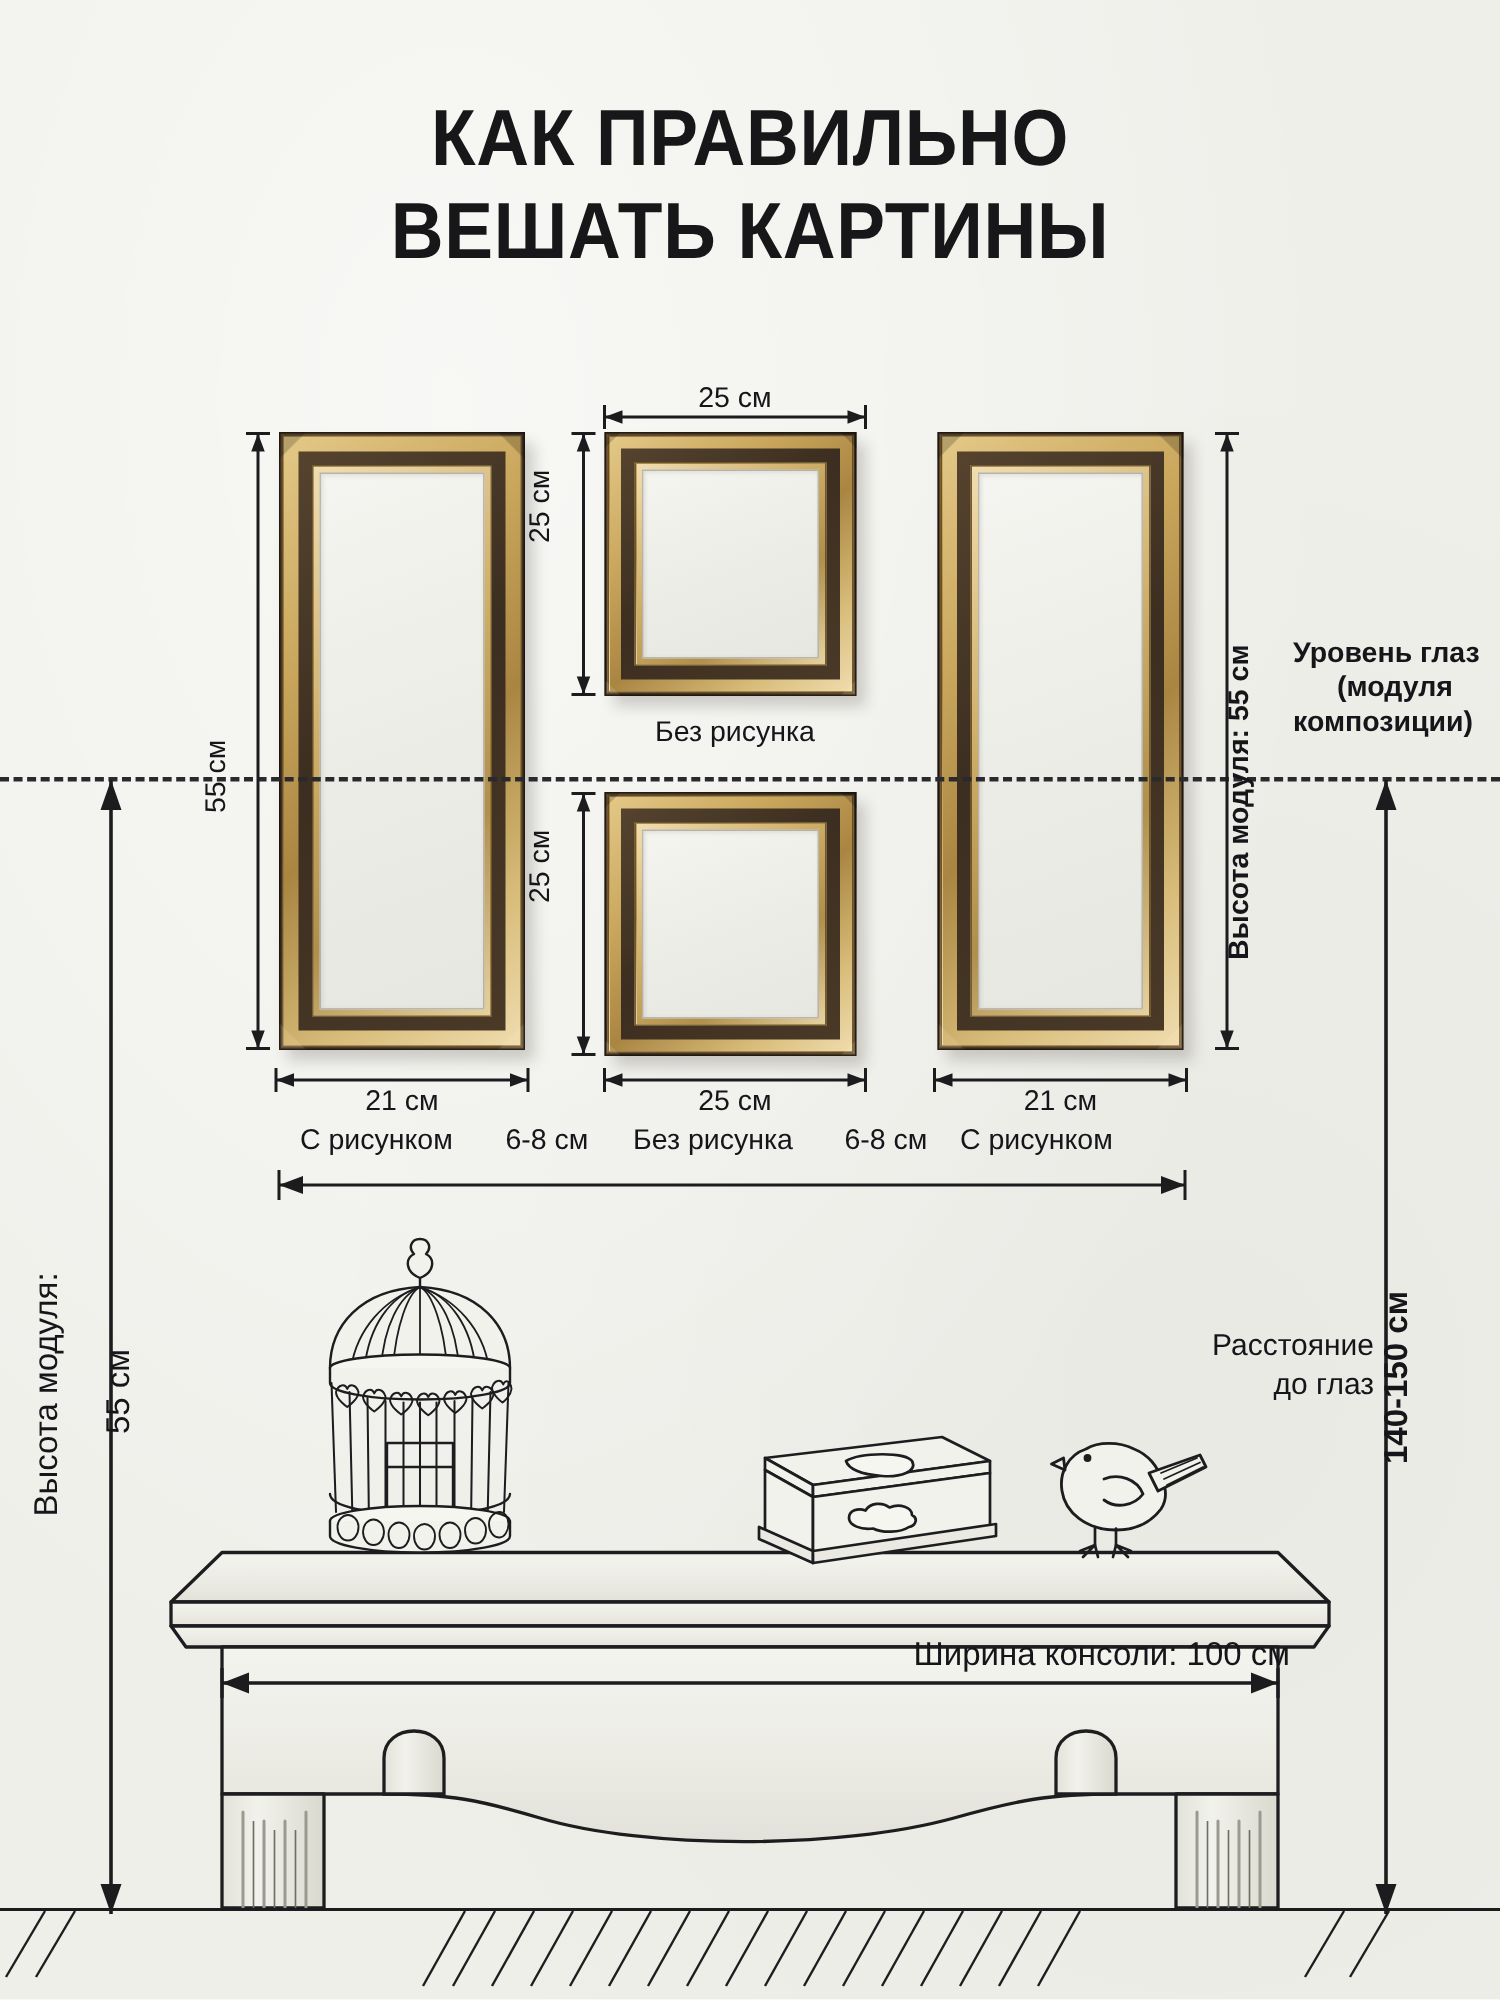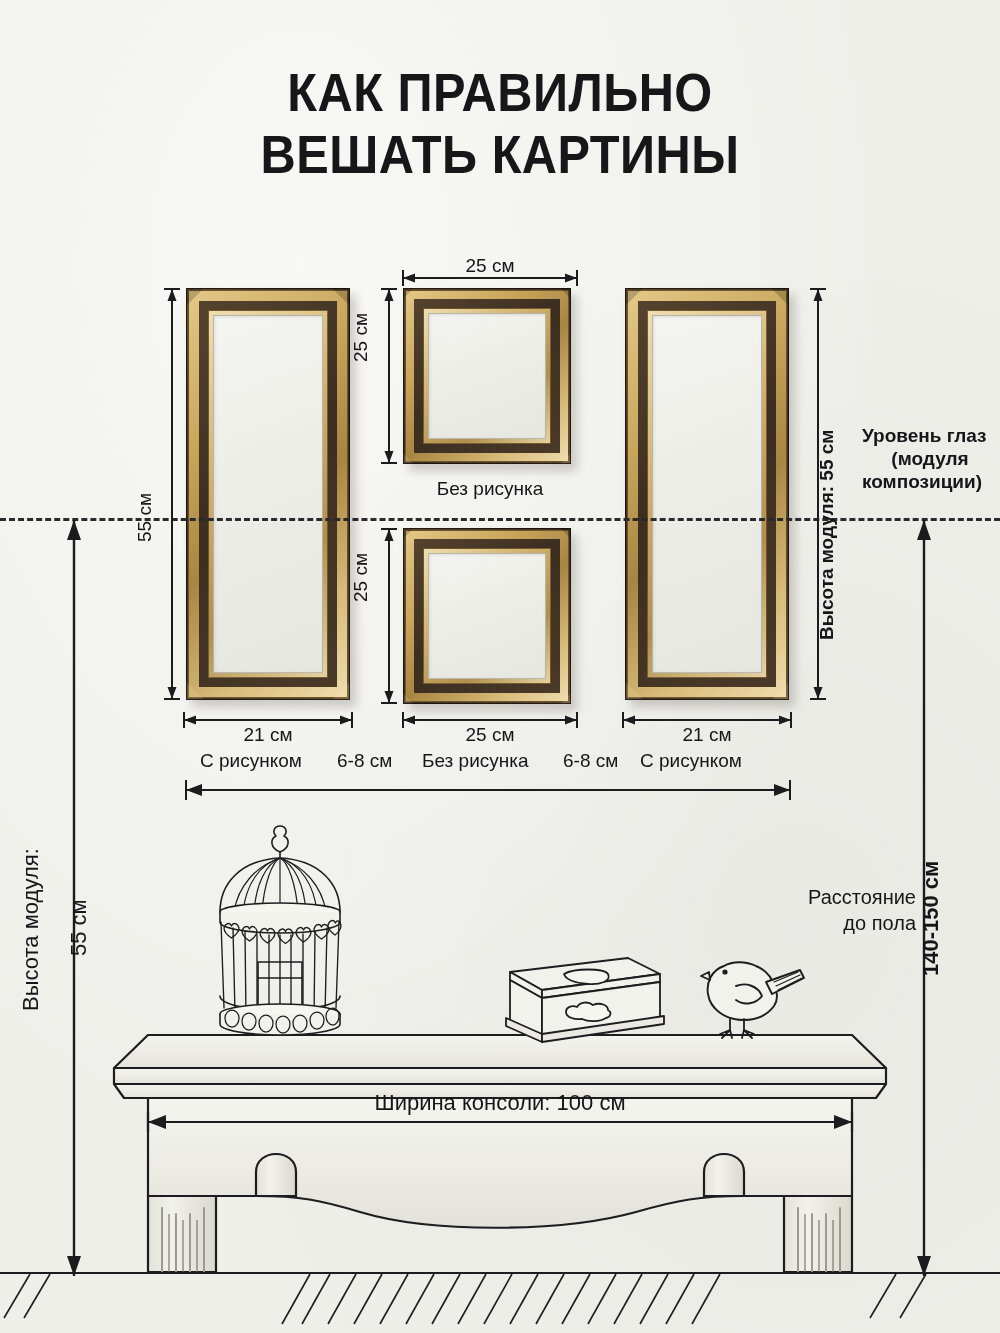--- a/index.html
+++ b/index.html
@@ -363,21 +363,21 @@
     <svg width="22" height="768">
       <g stroke="#1c1c1f" stroke-width="2.4" fill="none">
         <line x1="12" y1="6" x2="12" y2="762"></line>
       </g>
       <path d="M12,6 L5,26 L19,26 Z" fill="#1c1c1f"></path>
       <path d="M12,762 L5,742 L19,742 Z" fill="#1c1c1f"></path>
     </svg>
   </div>
   <div class="dimlabel right" style="left:736px; top:863px; width:180px; line-height:26px; font-size:20px;margin-top:21px;">
     <span>Расстояние</span><br>
-    <span>до пола</span>
+    <span>до глаз</span>
   </div>
   <div class="dimlabel vert big" style="left:944px; top:950px; font-weight:bold;">140-150 см</div>
 
   <div id="console" style="left:0; top:0;">
     <svg width="1000" height="1333">
       <defs>
         <linearGradient id="woodLight" x1="0" y1="0" x2="0" y2="1">
           <stop offset="0%" stop-color="#f4f4ef"></stop>
           <stop offset="60%" stop-color="#ebebe4"></stop>
           <stop offset="100%" stop-color="#e2e2da"></stop>
@@ -441,21 +441,21 @@
     <svg width="720" height="22">
       <g stroke="#1c1c1f" stroke-width="2.2" fill="none">
         <line x1="8" y1="2" x2="8" y2="22"></line>
         <line x1="712" y1="2" x2="712" y2="22"></line>
         <line x1="8" y1="12" x2="712" y2="12"></line>
       </g>
       <path d="M8,12 L26,5 L26,19 Z" fill="#1c1c1f"></path>
       <path d="M712,12 L694,5 L694,19 Z" fill="#1c1c1f"></path>
     </svg>
   </div>
-  <div class="dimlabel big ctr" style="left:140px; top:1090px; width:720px;">Ширина консоли: 100 см</div>
+  <div class="dimlabel big ctr" style="left:140px; top:1090px; width:720px;text-align:right;">Ширина консоли: 100 см</div>
 
   <div class="decor" style="left:198px; top:822px; width:164px; height:216px;">
     <svg width="164" height="216" viewBox="0 0 164 216">
       <g stroke="#1d1d20" stroke-width="1.6" fill="#f2f2ec" stroke-linejoin="round" stroke-linecap="round">
 
         <path d="M82,4 C76,4 74,10 78,14 C72,17 72,26 82,30 C92,26 92,17 86,14 C90,10 88,4 82,4 Z"></path>
         <line x1="82" y1="30" x2="82" y2="38"></line>
 
         <path d="M82,36 C42,38 22,62 22,90 L142,90 C142,62 122,38 82,36 Z"></path>
 

